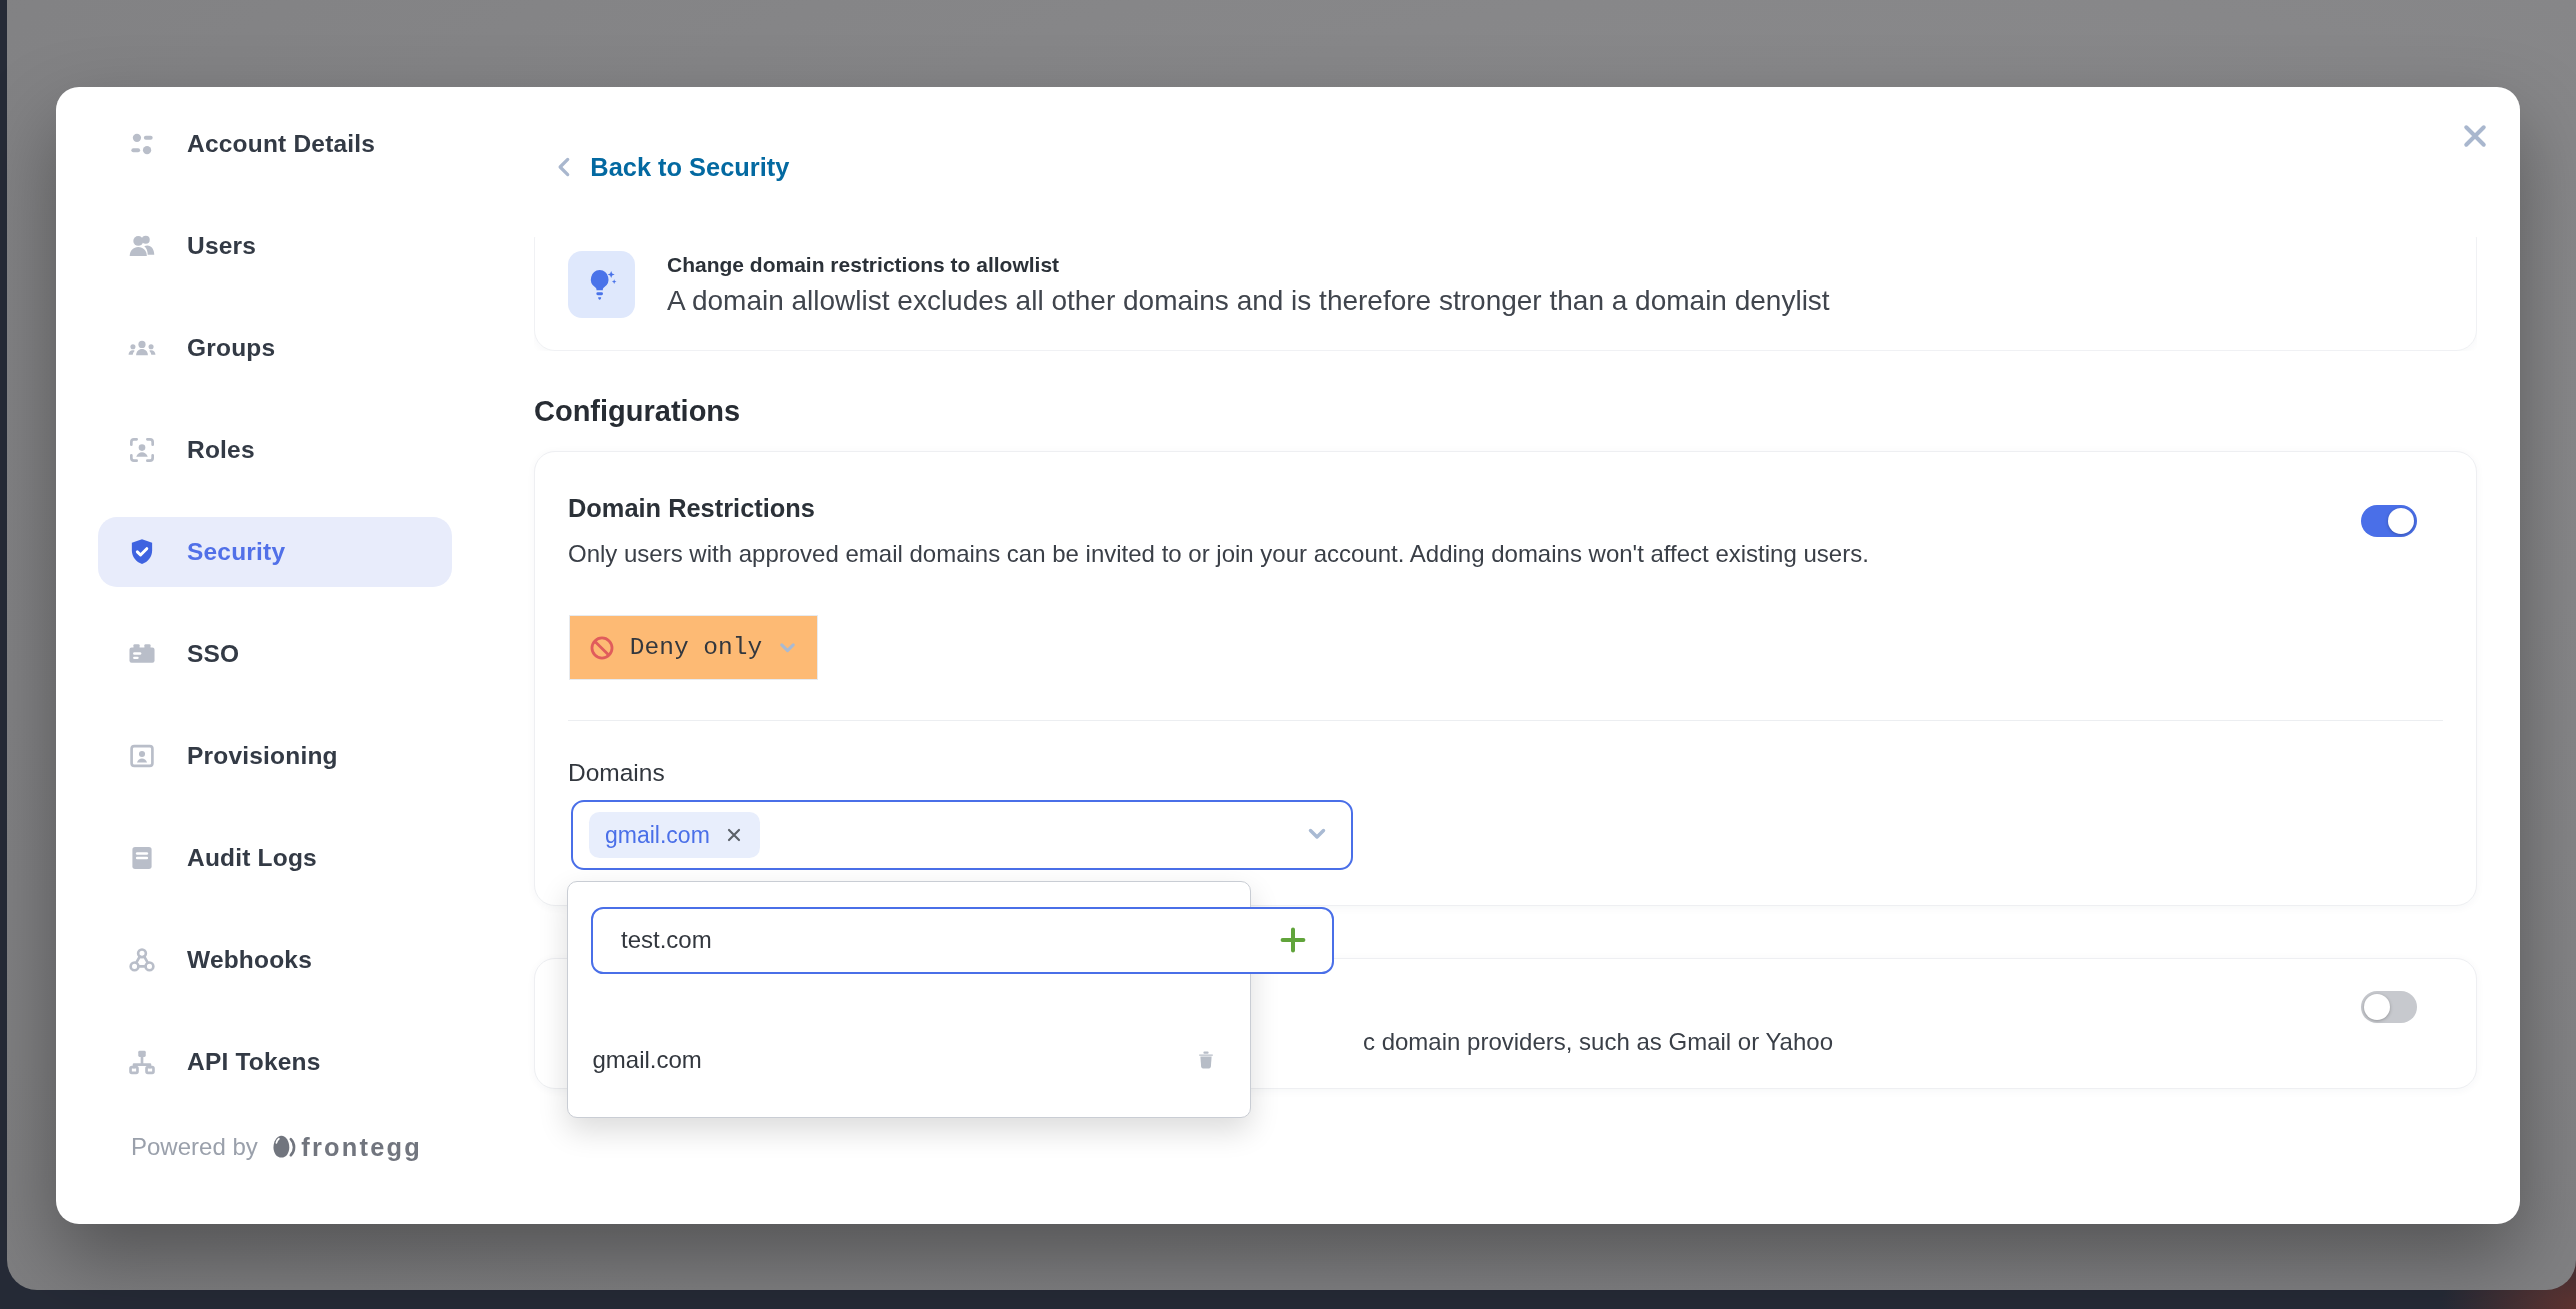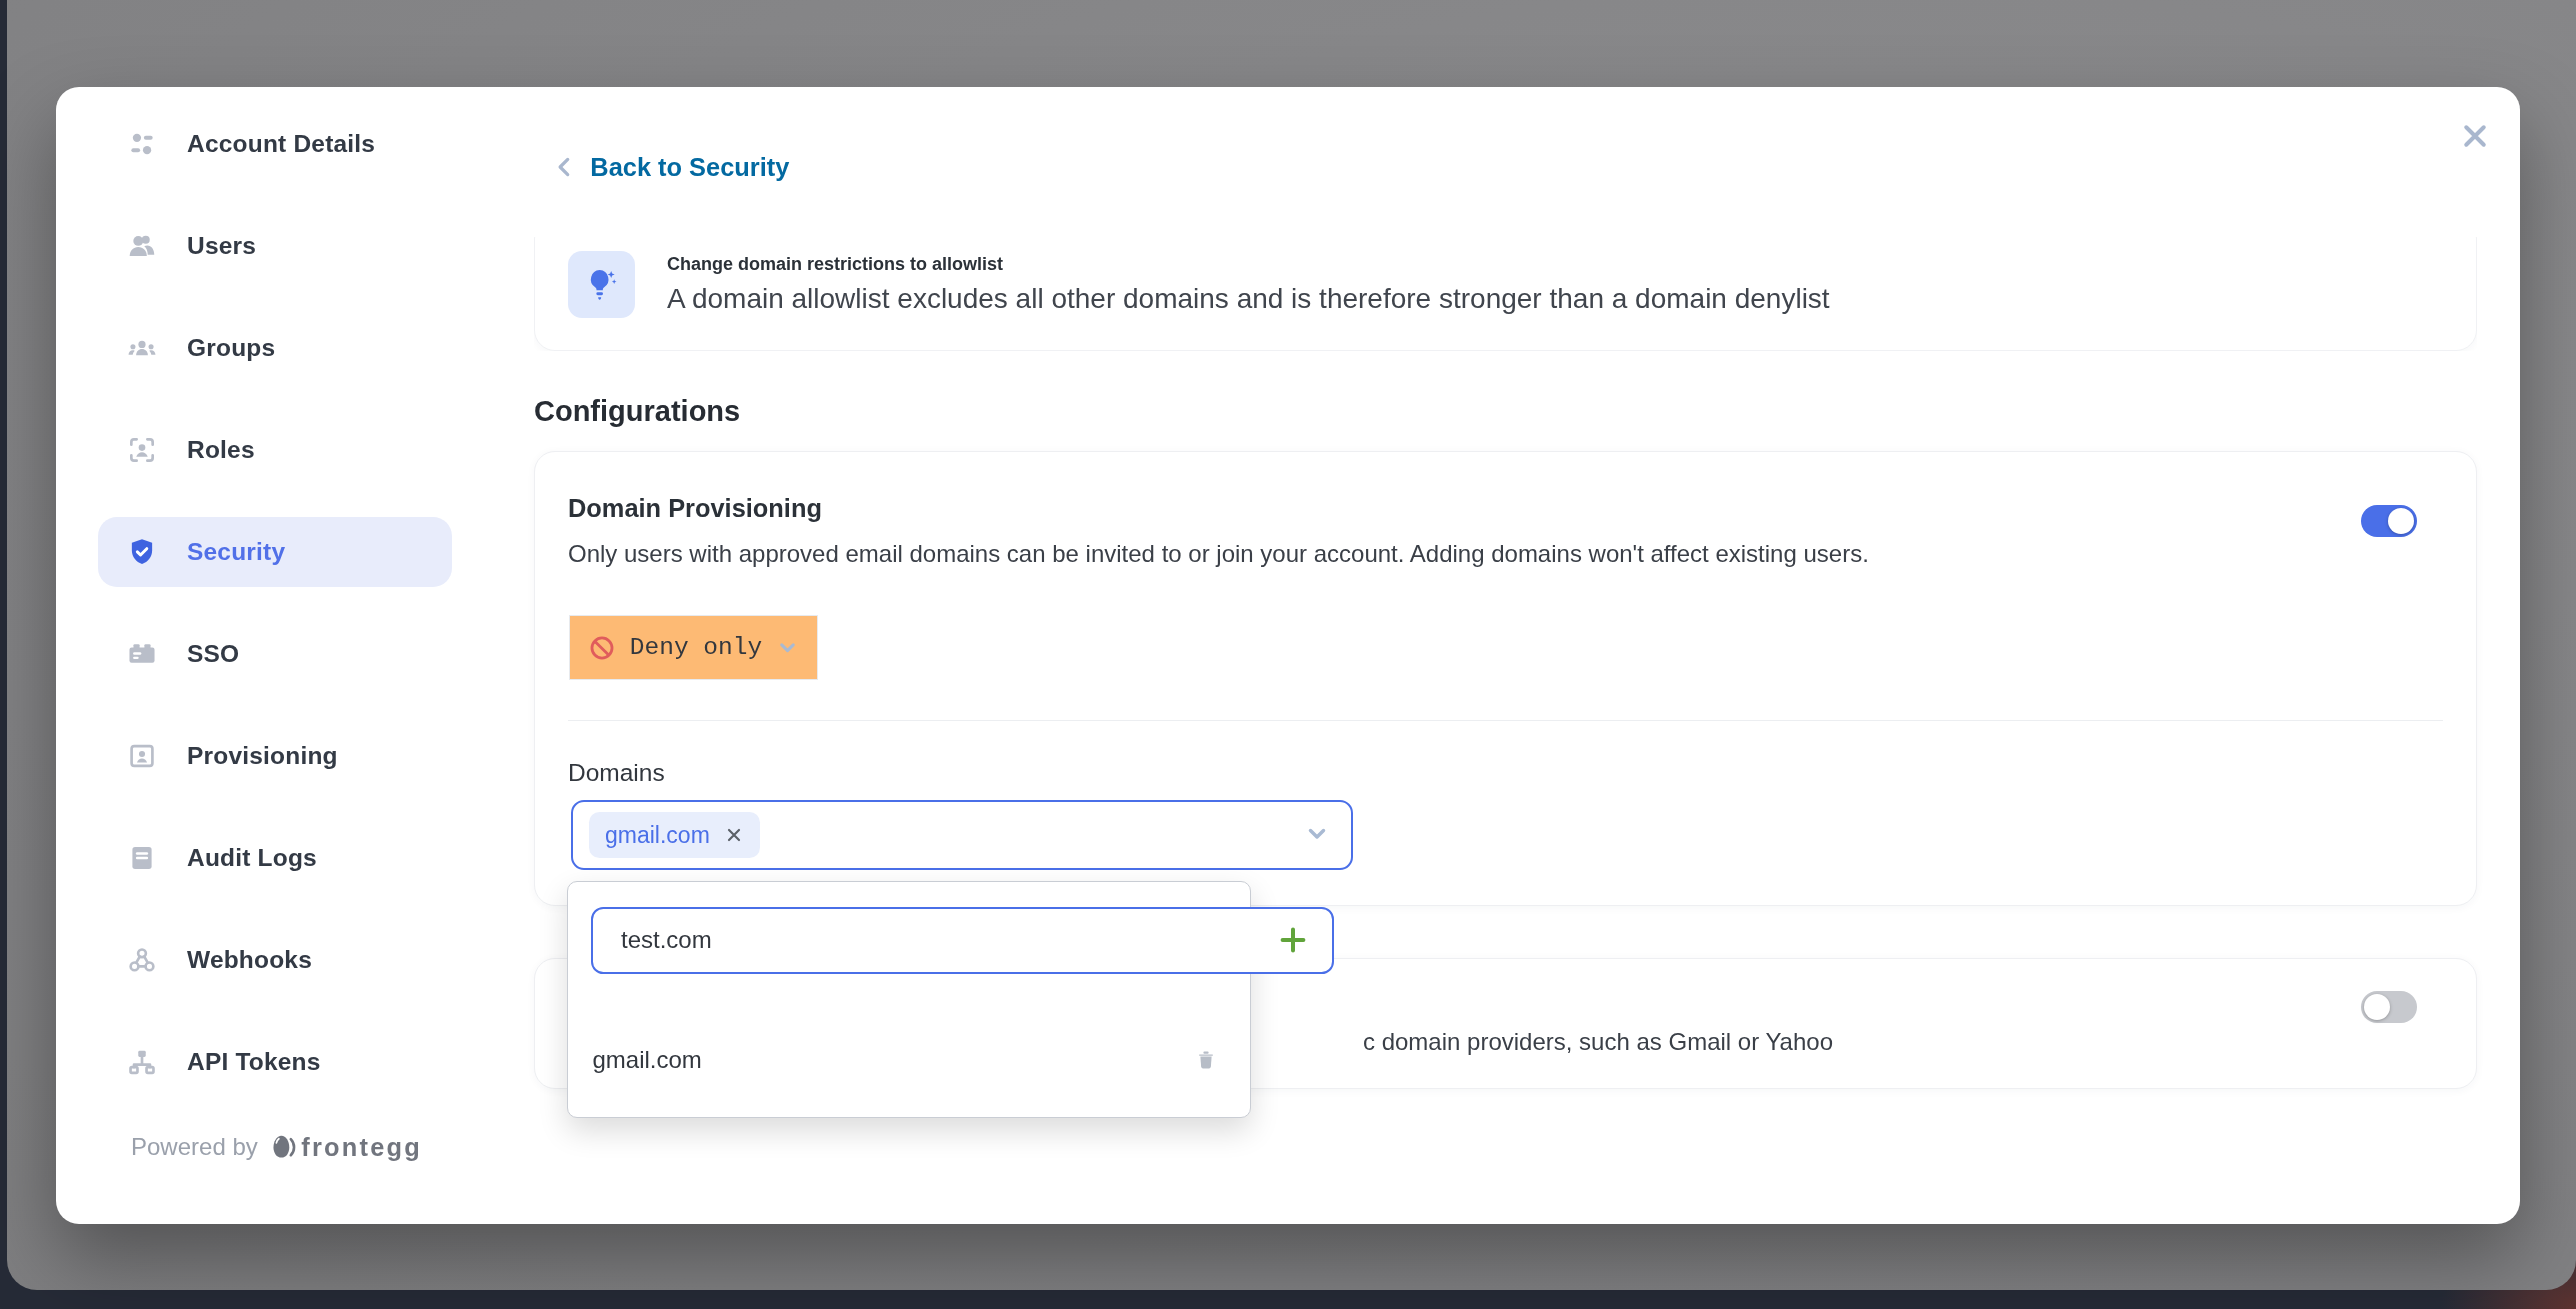--- a/index.html
+++ b/index.html
@@ -43,21 +43,21 @@
   .close-btn { position:absolute; left:2399px; top:29px; width:40px; height:40px; display:flex;
                align-items:center; justify-content:center; cursor:pointer; }
   
   .tip-clip { position:absolute; left:478px; top:150px; width:1943px; height:114px; overflow:hidden; }
   .tip-card { position:absolute; left:0; top:-19px; width:1943px; height:133px;
               background:#fff; border:1.8px solid #f0f1f4; border-radius:21px;
               box-shadow:0 1.8px 8.8px rgba(25,39,70,.04);
               display:flex; align-items:center; padding-left:33px; gap:32px; }
   .tip-icon-box { width:67px; height:67px; border-radius:14px; background:#dfe8fc;
                   display:flex; align-items:center; justify-content:center; }
-  .tip-title { font-size:18px; font-weight:700; color:#2b3138; margin-bottom:8px; }
+  .tip-title { font-size:21px; font-weight:700; color:#2b3138; margin-bottom:8px; }
   .tip-desc  { font-size:28px; color:#40454d; }
   .section-heading { position:absolute; left:478px; top:308px; font-size:29px; font-weight:700; color:#272c33; }
   .card { position:absolute; background:#fff; border:1.8px solid #eeeff2; border-radius:21px;
           box-shadow:0 1.8px 8.8px rgba(25,39,70,.04); }
   .card1 { left:478px; top:364px; width:1943px; height:455px; }
   .card1-title { position:absolute; left:33px; top:42px; font-size:25.4px; font-weight:700; color:#2b3138; }
   .card1-desc  { position:absolute; left:33px; top:88px; font-size:24px; color:#3a3f47; }
   .toggle { width:56px; height:32px; border-radius:16px; position:absolute; cursor:pointer; }
   .toggle .knob { position:absolute; top:2.6px; width:26px; height:26px; border-radius:50%; background:#fff;
                   box-shadow:0 0.9px 3.5px rgba(0,0,0,.28); }
@@ -242,21 +242,21 @@
       <div>
         <div class="tip-title">Change domain restrictions to allowlist</div>
         <div class="tip-desc">A domain allowlist excludes all other domains and is therefore stronger than a domain denylist</div>
       </div>
     </div>
   </div>
 
   <div class="section-heading">Configurations</div>
 
   <section class="card card1">
-    <div class="card1-title">Domain Provisioning</div>
+    <div class="card1-title">Domain Restrictions</div>
     <div class="card1-desc">Only users with approved email domains can be invited to or join your account. Adding domains won't affect existing users.</div>
 
     <div class="toggle on t1">
       <div class="knob"></div>
     </div>
 
     <div class="deny-btn">
       <svg width="28" height="28" viewBox="0 0 24 24">
         <circle cx="12" cy="12" r="8.6" stroke="#e05c5c" stroke-width="2.4" fill="none"></circle>
         <path d="M6.2 6.6l11.3 11.2" stroke="#e05c5c" stroke-width="2.4" stroke-linecap="round"></path>

